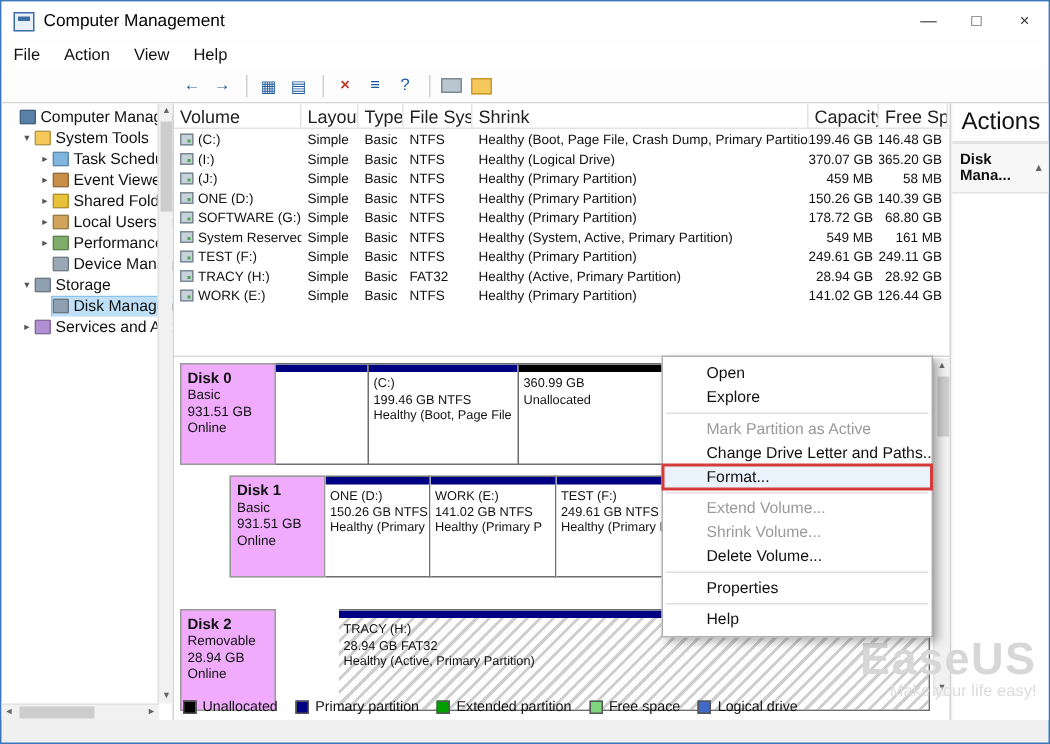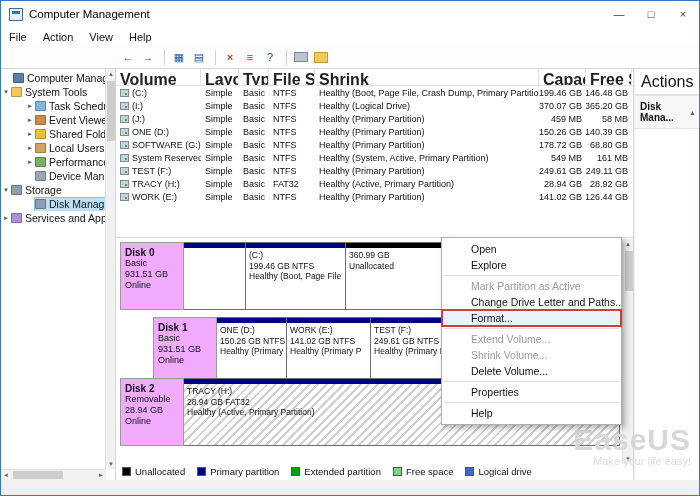--- a/index.html
+++ b/index.html
@@ -28,54 +28,54 @@
   .t-sep { width:1px; height:15px; background:#d0d0d0; margin:0 5px; }
   .t-red { color:#c0392b; font-weight:bold; }
   .t-yellow { width:14px; height:11px; background:#f5c85c; border:1px solid #c89a2e; }
   .t-gray { width:14px; height:10px; background:#b9c5cf; border:1px solid #7c8a96; }
 
   
   .tree { position:absolute; left:0; top:68px; width:115px; height:411px; background:#fff;
           border-right:1px solid #d4d4d4; overflow:hidden; padding-top:2px; }
   .tree-item { height:14px; display:flex; align-items:center; font-size:10.5px; color:#111;
                white-space:nowrap; overflow:hidden; }
-  .d0 { padding-left:2px; } .d1 { } .d2 { padding-left:24px; }
+  .d0 { padding-left:2px; } .d1 { padding-left:12px; } .d2 { padding-left:24px; }
   .exp { width:10px; font-size:7px; color:#555; flex-shrink:0; text-align:center; }
   .t-ic { width:11px; height:10px; margin-right:3px; flex-shrink:0; border-radius:1px; border:1px solid rgba(0,0,0,.25); }
   .ic-computer { background:#5a7fa8; } .ic-folder { background:#f5c85c; }
   .ic-clock { background:#7fb6df; } .ic-event { background:#c98f4a; }
   .ic-shared { background:#e8c23a; } .ic-users { background:#d2a35c; }
   .ic-perf { background:#7fae6b; } .ic-device { background:#9aa7b5; }
   .ic-storage { background:#8fa0b0; } .ic-disk { background:#8fa0b0; }
   .ic-services { background:#b08fd2; }
   .t-sel { background:#bfe0f7; outline:1px solid #8ac2ec; padding-right:3px; display:flex; align-items:center; height:13px; }
   .t-lbl { overflow:hidden; white-space:nowrap; }
   .tree-sv { position:absolute; right:0; top:68px; width:10px; height:400px; background:#f1f1f1; border-left:1px solid #e2e2e2; }
   .tree-sh { position:absolute; left:0; top:468px; width:105px; height:11px; background:#f1f1f1; border-top:1px solid #e2e2e2; }
   .sb-arrow { position:absolute; font-size:6px; color:#666; width:10px; height:10px; display:flex; align-items:center; justify-content:center; }
   .thumb-v { position:absolute; left:1px; width:8px; background:#cdcdcd; }
   .thumb-h { position:absolute; top:1px; height:8px; background:#cdcdcd; }
 
   
   .main { position:absolute; left:115px; top:68px; width:518px; height:411px; background:#fff;
           border-right:1px solid #d4d4d4; overflow:hidden; }
-  .vol-header { display:flex; height:17px; border-bottom:1px solid #e3e3e3; font-size:16px; color:#222;font-weight:bold; }
+  .vol-header { display:flex; height:17px; border-bottom:1px solid #e3e3e3; font-size:12px; color:#222; }
   .vh { padding:2px 4px; border-right:1px solid #e3e3e3; overflow:hidden; white-space:nowrap; }
   .vol-row { display:flex; height:13px; align-items:center; font-size:9px; color:#111; }
   .vc { padding:0 4px; overflow:hidden; white-space:nowrap; display:flex; align-items:center; }
   .num { justify-content:flex-end; }
   .cw0{width:85px;} .cw1{width:38px;} .cw2{width:30px;} .cw3{width:46px;}
   .cw4{width:224px;} .cw5{width:47px;} .cw6{width:46px;}
   .drive-ico { width:9px; height:8px; background:#c7d2db; border:1px solid #7c8a96; margin-right:3px; flex-shrink:0; position:relative; }
   .drive-ico::after { content:""; position:absolute; right:1px; bottom:1px; width:2px; height:2px; background:#49a34d; }
   .split { position:absolute; left:0; top:168px; width:100%; height:1px; background:#d9d9d9; }
 
   
   .disk-row { position:absolute; left:4px; right:13px; height:68px; display:flex; }
-  .dr0 { top:173px; } .dr1 { top:248px;padding-left:33px; } .dr2 { top:309px; }
+  .dr0 { top:173px; } .dr1 { top:248px;padding-left:33px; } .dr2 { top:337px;gap:42px; }
   .disk-label { width:64px; flex-shrink:0; background:#f0abfc; border:1px solid #9a9a9a;
                 padding:4px 4px; font-size:9px; line-height:11px; color:#111; }
   .dl-name { font-weight:bold; font-size:10px; }
   .partition { position:relative; border:1px solid #6e6e6e; border-left:none; background:#fff; overflow:hidden; }
   .strip { height:5px; background:#000082; }
   .unalloc .strip { background:#000000; }
   .p-body { padding:2px 3px; font-size:8.5px; line-height:10.5px; white-space:nowrap; color:#111; }
   .hatch { background:repeating-linear-gradient(135deg,#ffffff 0px,#ffffff 4px,#cfcfcf 4px,#cfcfcf 6px); }
   .d0p0{width:62px;} .d0p1{width:100px;} .d0p2{flex:1;}
   .d1p0{width:70px;} .d1p1{width:84px;} .d1p2{flex:1;}

